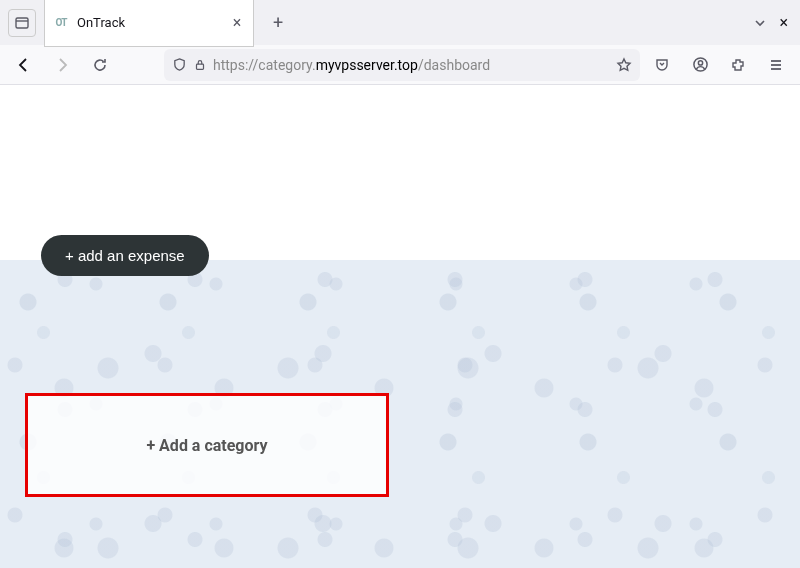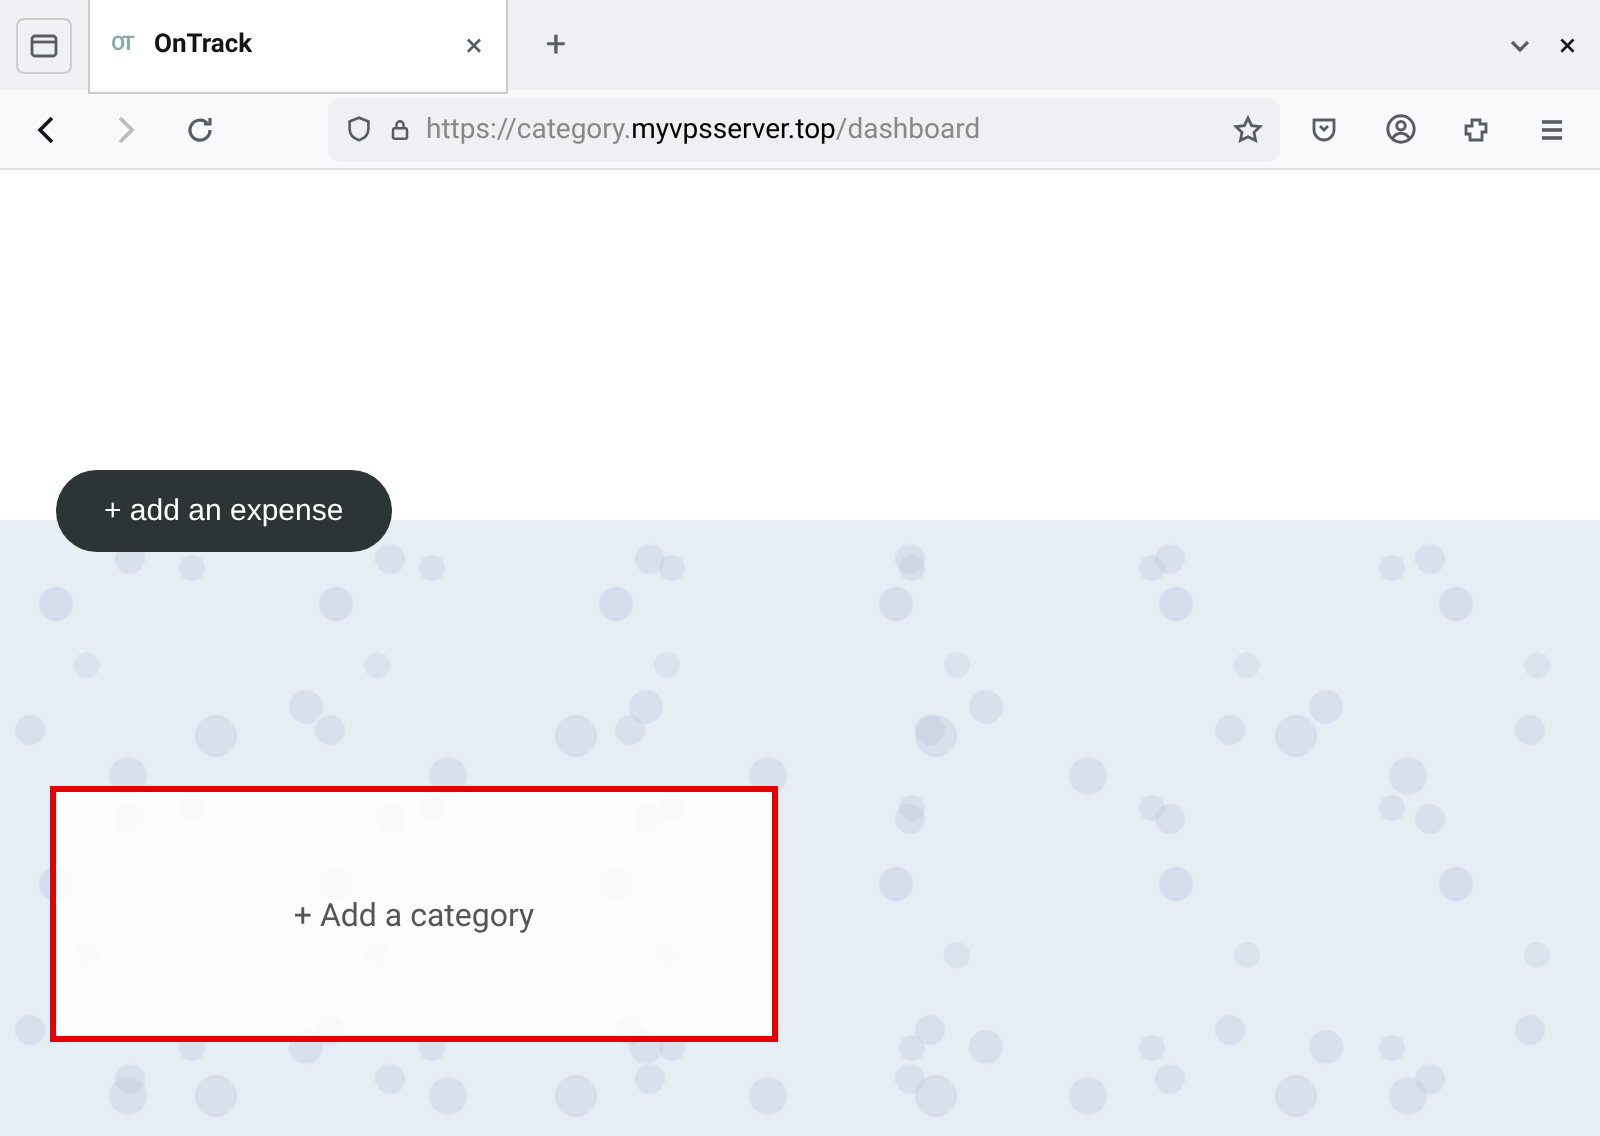--- a/index.html
+++ b/index.html
@@ -3,21 +3,21 @@
   <meta charset="utf-8">
   <style>
     * { margin: 0; padding: 0; box-sizing: border-box; }
     body { font-family: -apple-system, BlinkMacSystemFont, "Segoe UI", Roboto, sans-serif; width: 800px; height: 568px; overflow: hidden; background: #fff; }
     
     
     .chrome-top { height: 45px; background: #f0f0f4; display: flex; align-items: center; padding: 0 8px; gap: 4px; }
     .sidebar-toggle { width: 28px; height: 28px; border: 1px solid #ccc; border-radius: 4px; display: flex; align-items: center; justify-content: center; }
     .tab { background: #fff; border: 1px solid #ccc; border-radius: 0; height: 49px; display: flex; align-items: center; padding: 0 8px; gap: 8px; min-width: 210px; margin-left: 4px; }
     .tab-favicon { width: 16px; height: 16px; display: flex; align-items: center; justify-content: center; color: #8aa; font-size: 10px; font-weight: bold; letter-spacing: -1px; }
-    .tab-title { flex: 1; font-size: 13px; color: #15141a; font-weight: bold; }
+    .tab-title { flex: 1; font-size: 13px; color: #15141a; }
     .tab-close { width: 16px; height: 16px; display: flex; align-items: center; justify-content: center; color: #5b5b66; font-size: 16px; }
     .newtab-btn { width: 28px; height: 28px; display: flex; align-items: center; justify-content: center; color: #5b5b66; font-size: 18px; margin-left: 6px; }
     .chrome-spacer { flex: 1; }
     .chrome-right { display: flex; align-items: center; gap: 12px; padding-right: 4px; }
     .chevron-down { color: #5b5b66; }
     .window-close { color: #15141a; font-size: 16px; }
     
     
     .addr-row { height: 40px; background: #f9f9fb; display: flex; align-items: center; padding: 0 10px; gap: 10px; border-bottom: 1px solid #e0e0e6; }
     .nav-btn { width: 28px; height: 28px; display: flex; align-items: center; justify-content: center; color: #5b5b66; }
@@ -37,22 +37,22 @@
       radial-gradient(circle at 20% 30%, rgba(180,195,215,0.35) 8px, transparent 9px),
       radial-gradient(circle at 60% 60%, rgba(180,195,215,0.3) 10px, transparent 11px),
       radial-gradient(circle at 80% 20%, rgba(180,195,215,0.3) 6px, transparent 7px),
       radial-gradient(circle at 40% 80%, rgba(180,195,215,0.3) 9px, transparent 10px),
       radial-gradient(circle at 10% 70%, rgba(180,195,215,0.3) 7px, transparent 8px),
       radial-gradient(circle at 90% 55%, rgba(180,195,215,0.3) 8px, transparent 9px),
       radial-gradient(circle at 50% 15%, rgba(180,195,215,0.3) 7px, transparent 8px),
       radial-gradient(circle at 30% 50%, rgba(180,195,215,0.25) 6px, transparent 7px);
       background-size: 140px 140px, 180px 180px, 120px 120px, 160px 160px, 150px 150px, 170px 170px, 130px 130px, 145px 145px;
     }
-    .add-expense-btn { position: absolute; left: 28px; top: 150px; background: #2d3436; color: #fff; border: none; border-radius: 999px; padding: 12px 24px; font-size: 15px; font-weight: 500; cursor: pointer; }
-    .add-category-card { position: absolute; left: 25px; top: 308px; width: 364px; height: 128px; background: rgba(255,255,255,0.8); border: 3px solid #e60000; display: flex; align-items: center; justify-content: center; }
+    .add-expense-btn { position: absolute; left: 41px; top: 150px; background: #2d3436; color: #fff; border: none; border-radius: 999px; padding: 12px 24px; font-size: 15px; font-weight: 500; cursor: pointer; }
+    .add-category-card { position: absolute; left: 25px; top: 308px; width: 364px; height: 104px; background: rgba(255,255,255,0.8); border: 3px solid #e60000; display: flex; align-items: center; justify-content: center; font-weight: bold; }
     .add-category-text { color: #555; font-size: 16px; }
     
     svg { display: block; }
   </style>
 </head>
 <body>
 
 <div class="chrome-top">
   <div class="sidebar-toggle">
     <svg width="16" height="16" viewBox="0 0 16 16" fill="none" stroke="#5b5b66" stroke-width="1.4">

